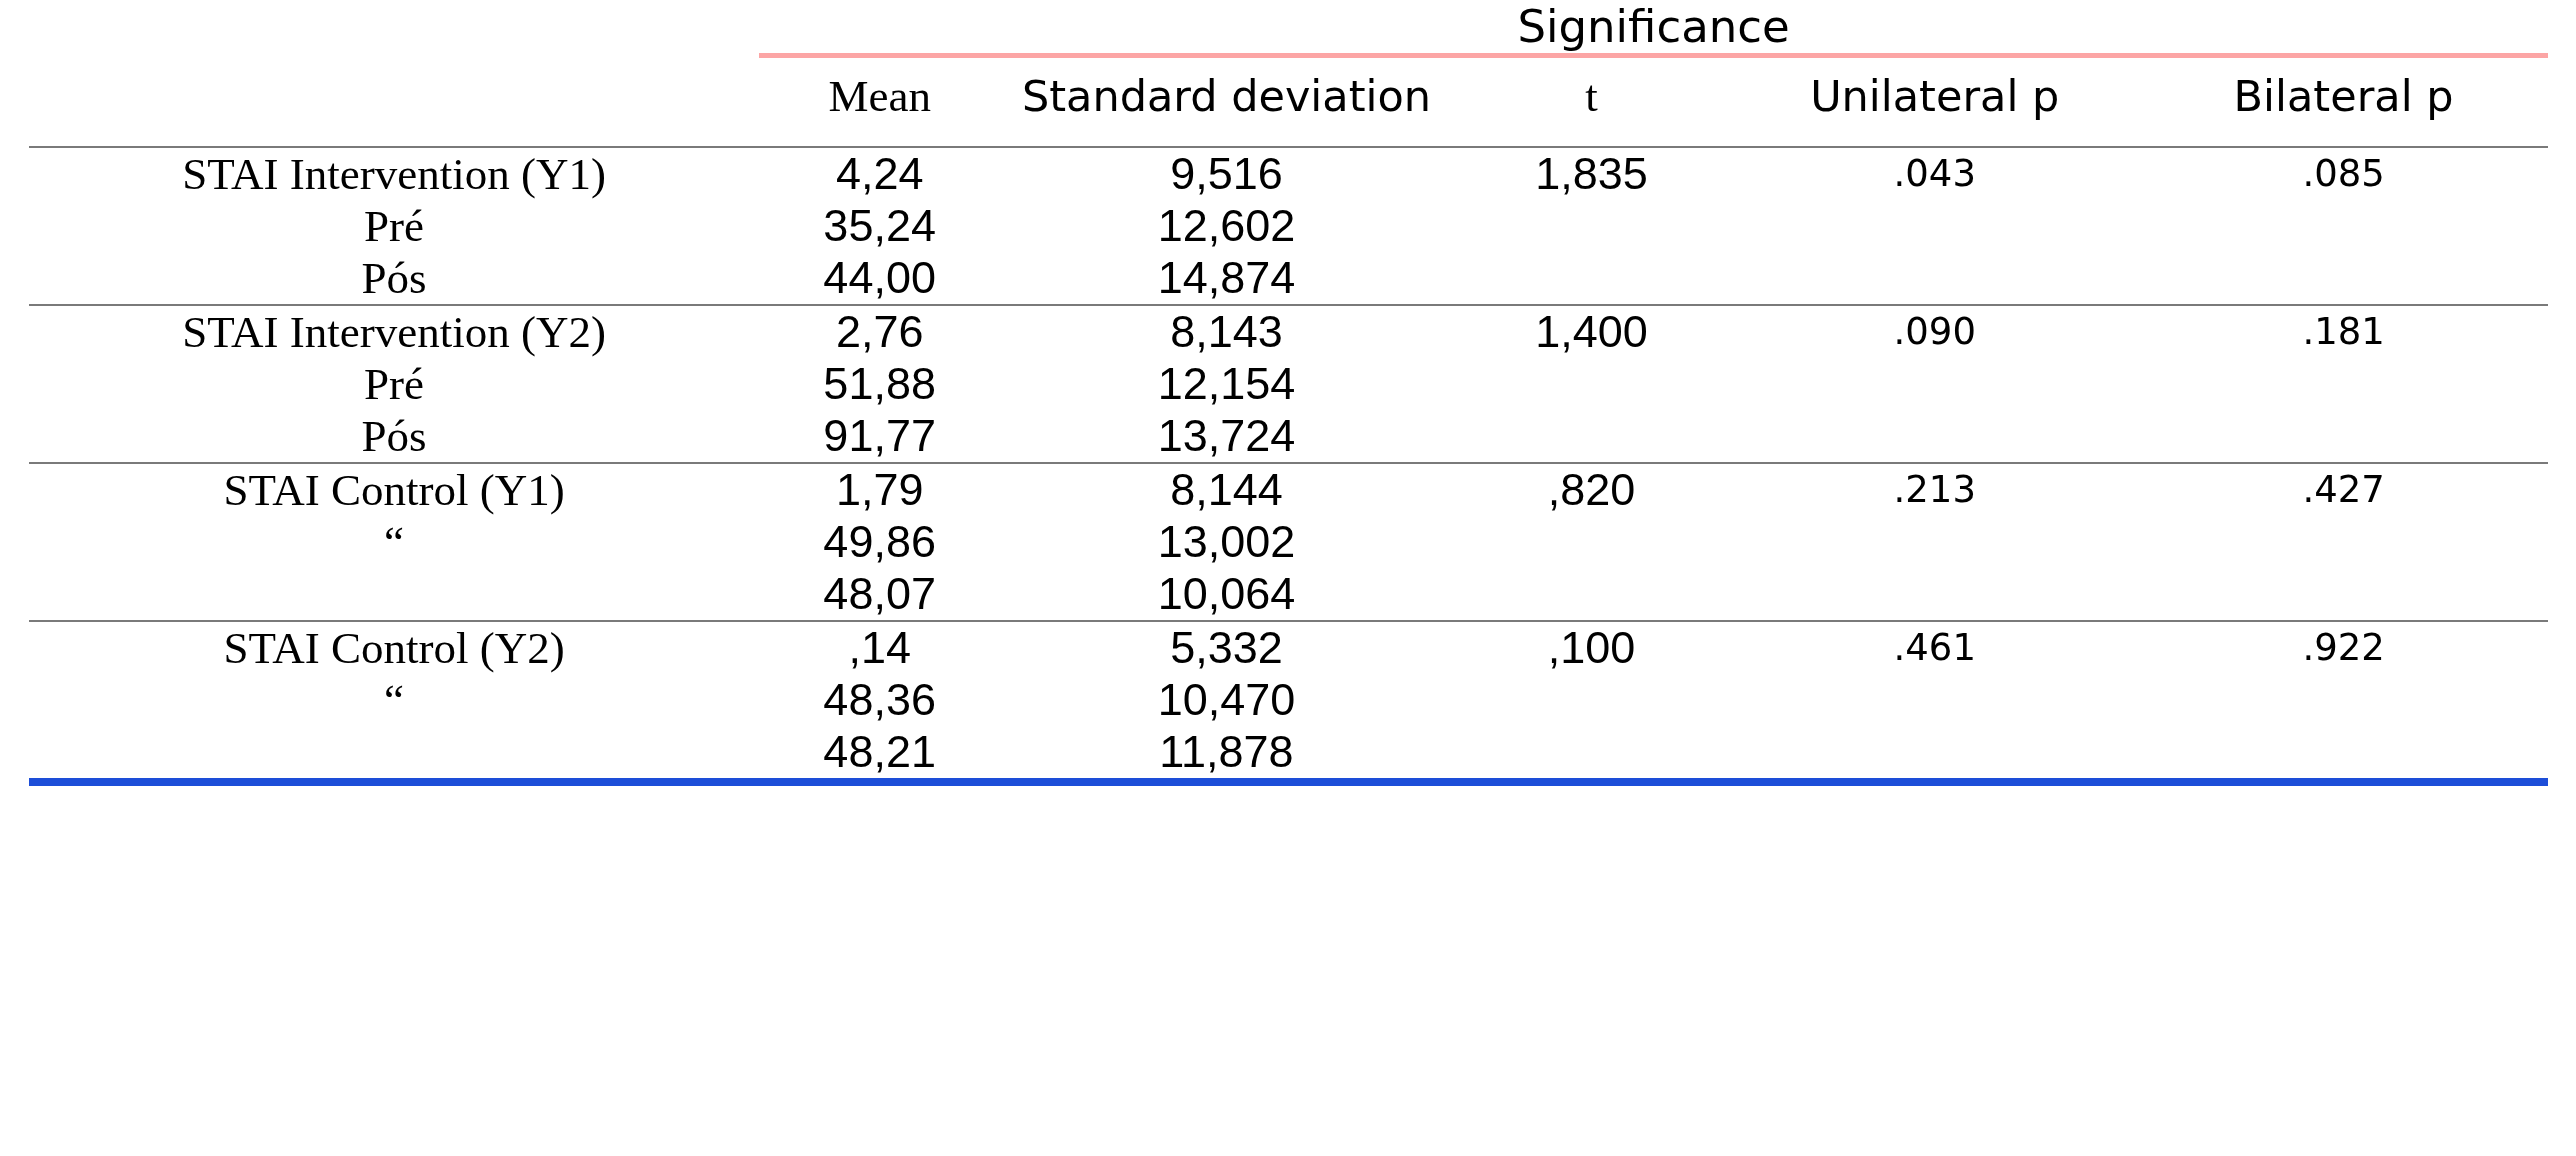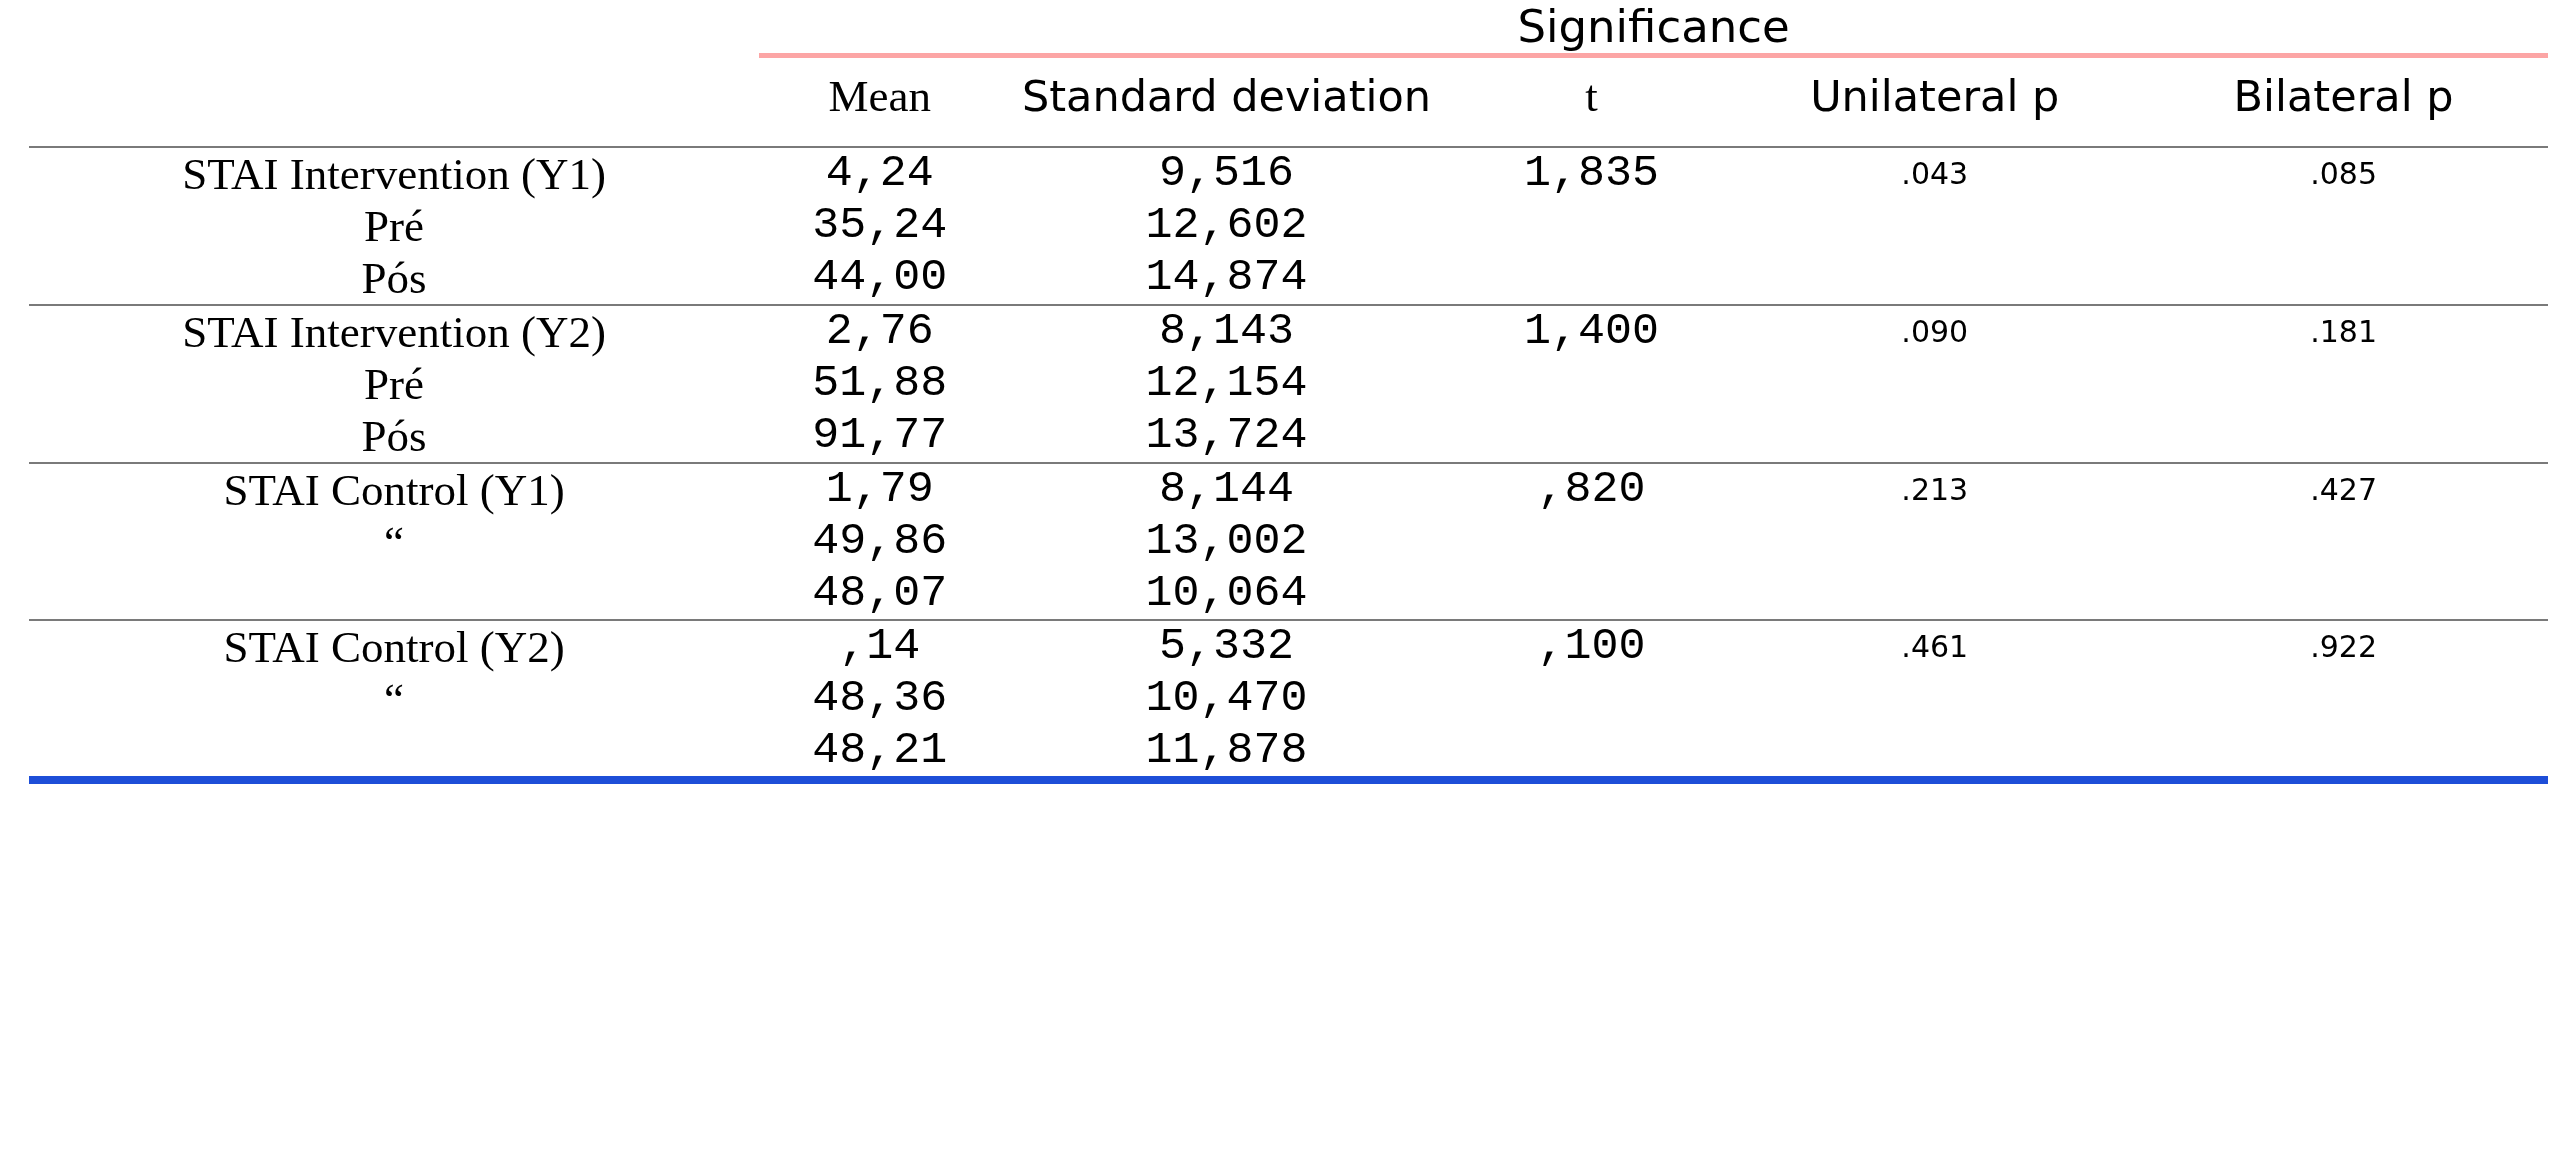--- a/index.html
+++ b/index.html
@@ -63,22 +63,22 @@
   }
   .colhead .cell {
     padding-top: 11.5px;
     padding-bottom: 24px;
   }
   .colhead .cell.sans {
     font-family: "DejaVu Sans", sans-serif;
     font-size: 43px;
   }
   .bold { font-weight: bold; }
-  .sansnum { font-family: "DejaVu Sans", sans-serif; font-size: 30px; }
-  .serifnum { font-family: Liberation Mono, monospace; font-size: 45px; }
+  .sansnum { font-family: "DejaVu Sans", sans-serif; font-size: 37px; }
+  .serifnum { font-family: Liberation Sans, sans-serif; font-size: 45px; }
 </style>
 </head>
 <body>
 
 <div class="table-wrap">
   <table class="stats">
     <colgroup>
       <col class="c-label">
       <col class="c-mean">
       <col class="c-sd">

